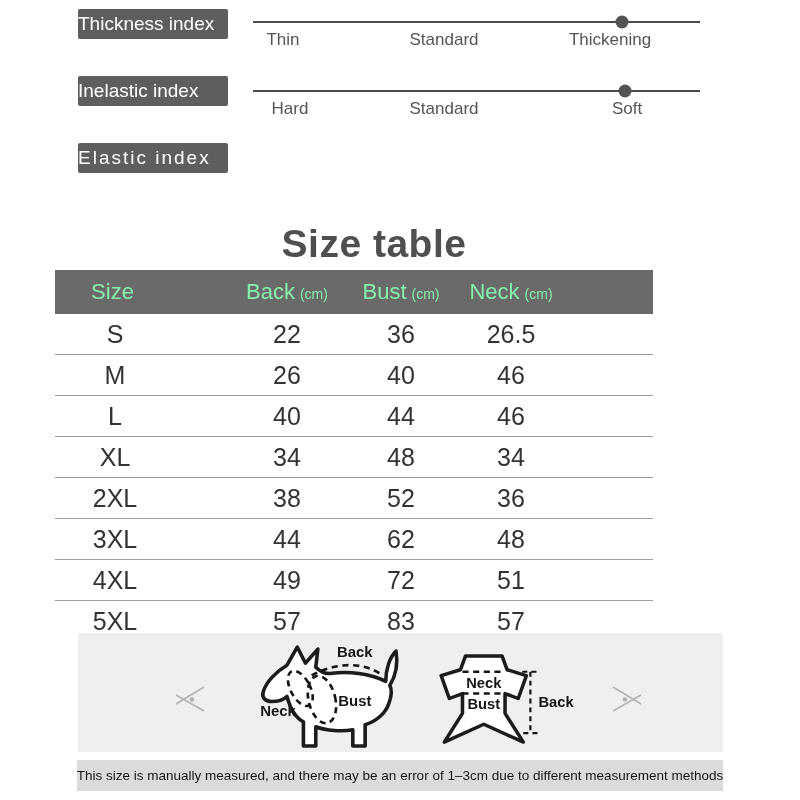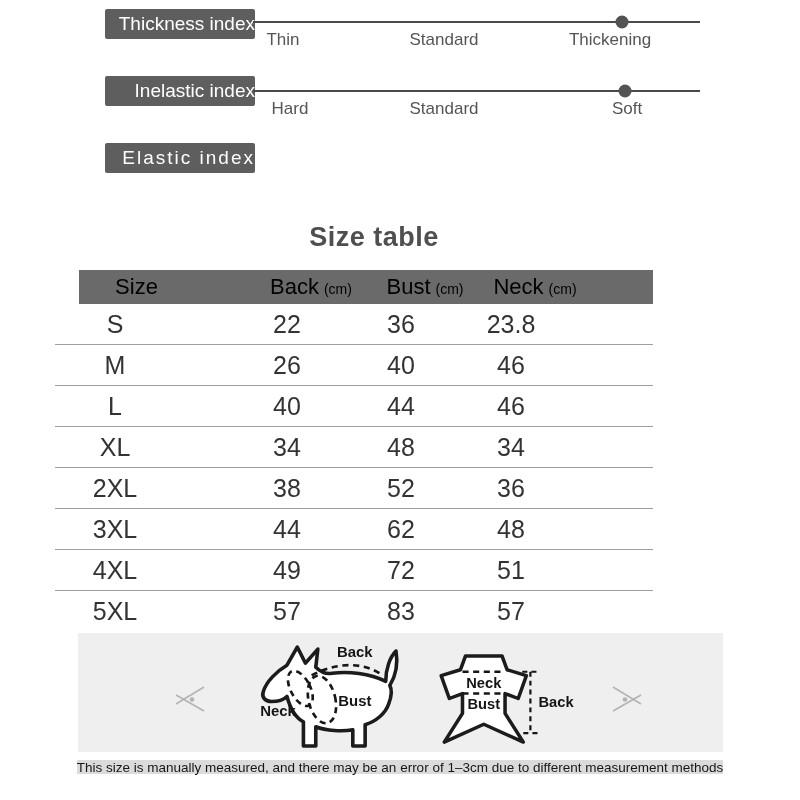--- a/index.html
+++ b/index.html
@@ -1,57 +1,57 @@
 <!DOCTYPE html>
 <html style="--chip-bg: #5e5e5e; --header-bg: #6a6a6a; --track: #4a4a4a; --panel-bg: #efefef; --note-bg: #dbdbdb;"><head>
 <meta charset="utf-8">
 <style>
   html,body{margin:0;padding:0;background:#fff;}
   .page{position:relative;width:800px;height:800px;background:#fff;overflow:hidden;
         font-family:"Liberation Sans",sans-serif;}
 
   
   .chip{position:absolute;left:78px;width:150px;height:30px;background:var(--chip-bg,#5e5e5e);
-        color:#fff;display:flex;align-items:center;justify-content:flex-end;
-        font-size:19px;border-radius:2px;white-space:nowrap;margin-left:27px;}
+        color:#fff;display:flex;align-items:center;justify-content:flex-start;
+        font-size:19px;border-radius:2px;white-space:nowrap;}
   .chip0{top:9px}.chip1{top:76px}.chip2{top:143px}
   .chip2 span{letter-spacing:2px;}
   .slider{position:absolute;left:253px;width:447px;height:52px;}
   .sl0{top:21px}.sl1{top:90px}.sl2{top:161px}
   .track{position:absolute;left:0;top:0;width:100%;height:2px;background:var(--track,#4a4a4a);}
   .dot{position:absolute;top:1px;left:50%;width:13px;height:13px;border-radius:50%;
        background:#535353;transform:translate(-50%,-50%);}
   .lv{position:absolute;top:9px;transform:translateX(-50%);font-size:17px;color:#555;white-space:nowrap;}
   .sl0 .lv0{left:30px}.sl0 .lv1{left:191px}.sl0 .lv2{left:357px}
   .sl1 .lv0{left:37px}.sl1 .lv1{left:191px}.sl1 .lv2{left:374px}
   .sl2 .lv0{left:49px}.sl2 .lv1{left:197px}.sl2 .lv2{left:377px}
 
   
   .title{position:absolute;top:222px;left:0;width:748px;text-align:center;
-         font-size:27px;font-weight:700;color:#4f4f4f;letter-spacing:.5px;}
+         font-size:39px;font-weight:700;color:#4f4f4f;letter-spacing:.5px;}
   .table{position:absolute;left:55px;top:270px;width:598px;}
-  .thead{position:relative;height:34px;background:var(--header-bg,#6a6a6a);color:#000000;margin-left:24px;}
+  .thead{position:relative;height:44px;background:var(--header-bg,#6a6a6a);color:#86efac;}
   .th{position:absolute;top:50%;transform:translate(-50%,-50%);font-size:22px;white-space:nowrap;}
   .th .unit{font-size:14px;margin-left:5px;}
   .tr{position:relative;height:40px;border-bottom:1px solid #9e9e9e;}
   .tr.last{border-bottom:none;}
   .td{position:absolute;top:50%;transform:translate(-50%,-50%);font-size:25px;color:#333;white-space:nowrap;}
   .p0{left:60px}.p1{left:232px}.p2{left:346px}.p3{left:456px}
 
   
   .panel{position:absolute;left:78px;top:633px;width:645px;height:119px;background:var(--panel-bg,#efefef);}
   .arrow{position:absolute;top:680px;width:38px;height:38px;cursor:pointer;}
   .arrow.left{left:171px}.arrow.right{left:608px}
   .diagram{position:absolute;}
   .dog{left:252px;top:639px;}
   .garment{left:425px;top:646px;}
   .diagram text{font-family:"Liberation Sans",sans-serif;font-size:14.5px;font-weight:600;fill:#151515;}
 
   
-  .note{position:absolute;left:77px;top:760px;width:646px;height:14px;background:var(--note-bg,#dbdbdb);
+  .note{position:absolute;left:77px;top:760px;width:646px;height:31px;background:var(--note-bg,#dbdbdb);
         display:flex;align-items:center;justify-content:center;
         font-size:13.5px;color:#161616;white-space:nowrap;}
 </style>
 </head>
 <body>
 
 <div class="page">
 
   <div class="chip chip0">
     <span>Thickness index</span>
@@ -86,21 +86,21 @@
       <div class="th p0"><span>Size</span><span class="unit"></span></div>
       <div class="th p1"><span>Back</span><span class="unit">(cm)</span></div>
       <div class="th p2"><span>Bust</span><span class="unit">(cm)</span></div>
       <div class="th p3"><span>Neck</span><span class="unit">(cm)</span></div>
     </div>
 
     <div class="tr">
       <div class="td p0">S</div>
       <div class="td p1">22</div>
       <div class="td p2">36</div>
-      <div class="td p3">23.8</div>
+      <div class="td p3">26.5</div>
     </div>
     <div class="tr">
       <div class="td p0">M</div>
       <div class="td p1">26</div>
       <div class="td p2">40</div>
       <div class="td p3">46</div>
     </div>
     <div class="tr">
       <div class="td p0">L</div>
       <div class="td p1">40</div>

